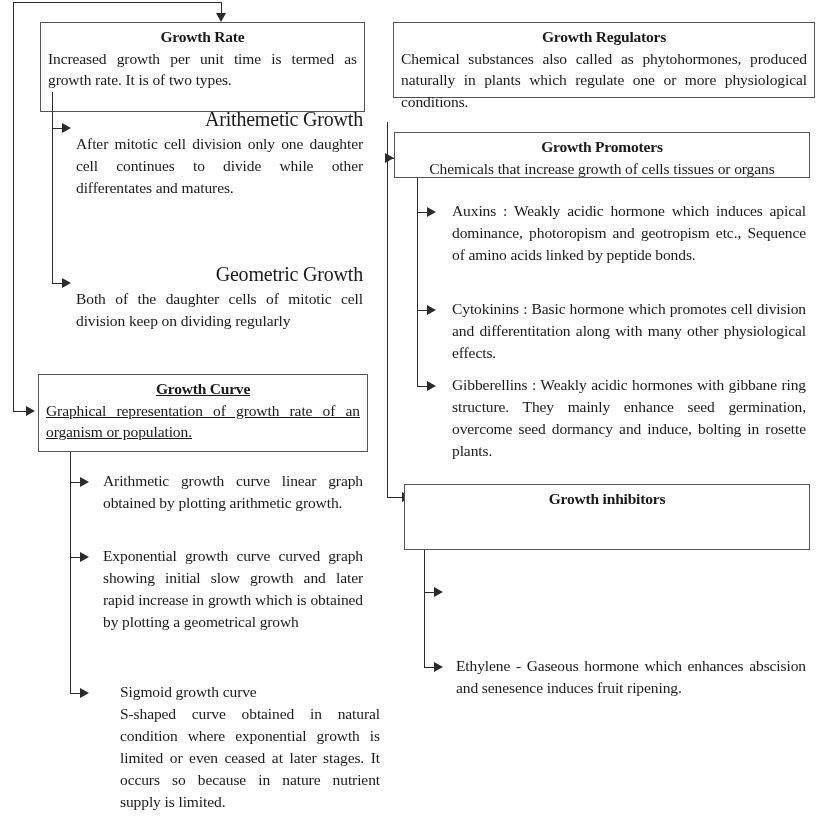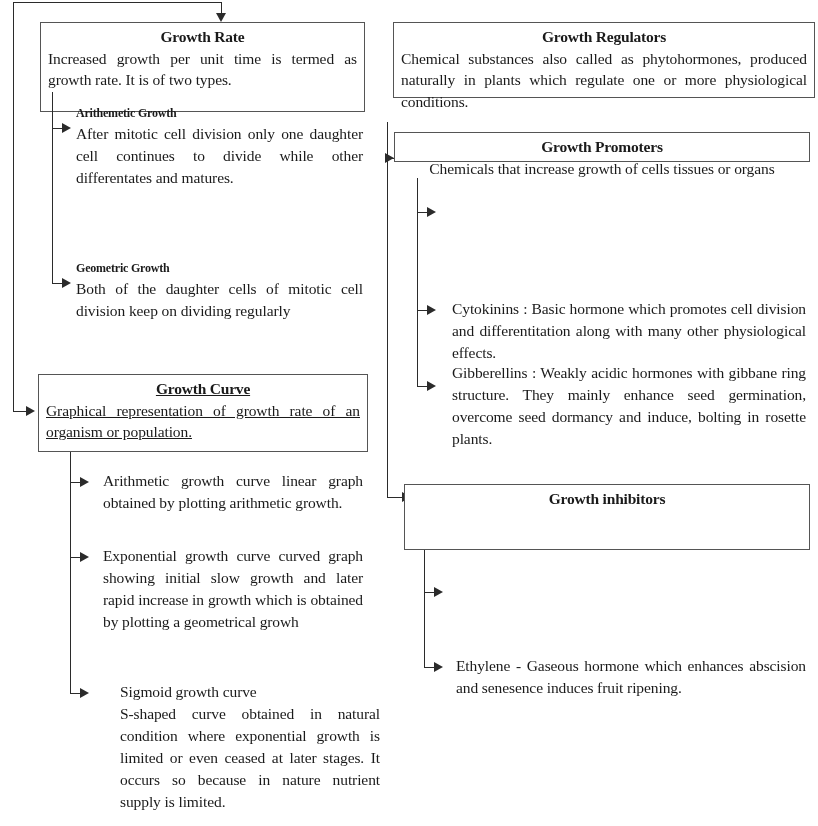--- a/index.html
+++ b/index.html
@@ -50,23 +50,23 @@
     white-space: nowrap;
   }
 
   
   .subblock {
     position: absolute;
     box-sizing: border-box;
   }
   .sub-title {
     display: block;
-    text-align: left;
-    font-weight: bold;
-    font-size: 12px;
+    text-align: right;
+    font-weight: normal;
+    font-size: 20px;
     line-height: 1.3;
     letter-spacing: -0.2px;
     margin-bottom: 1px;
   }
   .sub-body {
     display: block;
     text-align: justify;
     text-align-last: left;
     font-size: 15.5px;
     line-height: 1.42;
@@ -169,39 +169,42 @@
     <span class="box-title">Growth Regulators</span>
     <span class="box-body">Chemical substances also called as phytohormones, produced naturally in plants which regulate one or more physiological conditions.</span>
   </div>
 
   <div class="vline" style="left:387px; top:122px; height:375px;"></div>
   <div class="hline" style="left:387px; top:158px; width:7px;"></div>
   <div class="arrow-r" style="left:385px; top:153px;"></div>
   <div class="hline" style="left:387px; top:497px; width:18px;"></div>
   <div class="arrow-r" style="left:402px; top:492px;"></div>
 
-  <div class="box" style="left:394px; top:132px; width:416px; height:30px;">
+  <div class="box" style="left:394px; top:132px; width:416px; height:46px;">
     <span class="box-title">Growth Promoters</span>
     <span class="box-body nowrap-body">Chemicals that increase growth of cells tissues or organs</span>
   </div>
 
   <div class="vline" style="left:417px; top:178px; height:208px;"></div>
   <div class="hline" style="left:417px; top:212px; width:12px;"></div>
   <div class="arrow-r" style="left:427px; top:207px;"></div>
   <div class="hline" style="left:417px; top:310px; width:12px;"></div>
   <div class="arrow-r" style="left:427px; top:305px;"></div>
   <div class="hline" style="left:417px; top:386px; width:12px;"></div>
   <div class="arrow-r" style="left:427px; top:381px;"></div>
 
+  <div class="subblock" style="left:452px; top:200px; width:354px;">
+    <span class="sub-body">Auxins : Weakly acidic hormone which induces apical dominance, photoropism and geotropism etc., Sequence of amino acids linked by peptide bonds.</span>
+  </div>
 
   <div class="subblock" style="left:452px; top:298px; width:354px;">
     <span class="sub-body">Cytokinins : Basic hormone which promotes cell division and differentitation along with many other physiological effects.</span>
   </div>
 
-  <div class="subblock" style="left:452px; top:362px; width:354px;">
+  <div class="subblock" style="left:452px; top:374px; width:354px;">
     <span class="sub-body">Gibberellins : Weakly acidic hormones with gibbane ring structure. They mainly enhance seed germination, overcome seed dormancy and induce, bolting in rosette plants.</span>
   </div>
 
   <div class="box" style="left:404px; top:484px; width:406px; height:66px;">
     <span class="box-title">Growth inhibitors</span>
   </div>
 
   <div class="vline" style="left:424px; top:550px; height:117px;"></div>
   <div class="hline" style="left:424px; top:592px; width:12px;"></div>
   <div class="arrow-r" style="left:434px; top:587px;"></div>

